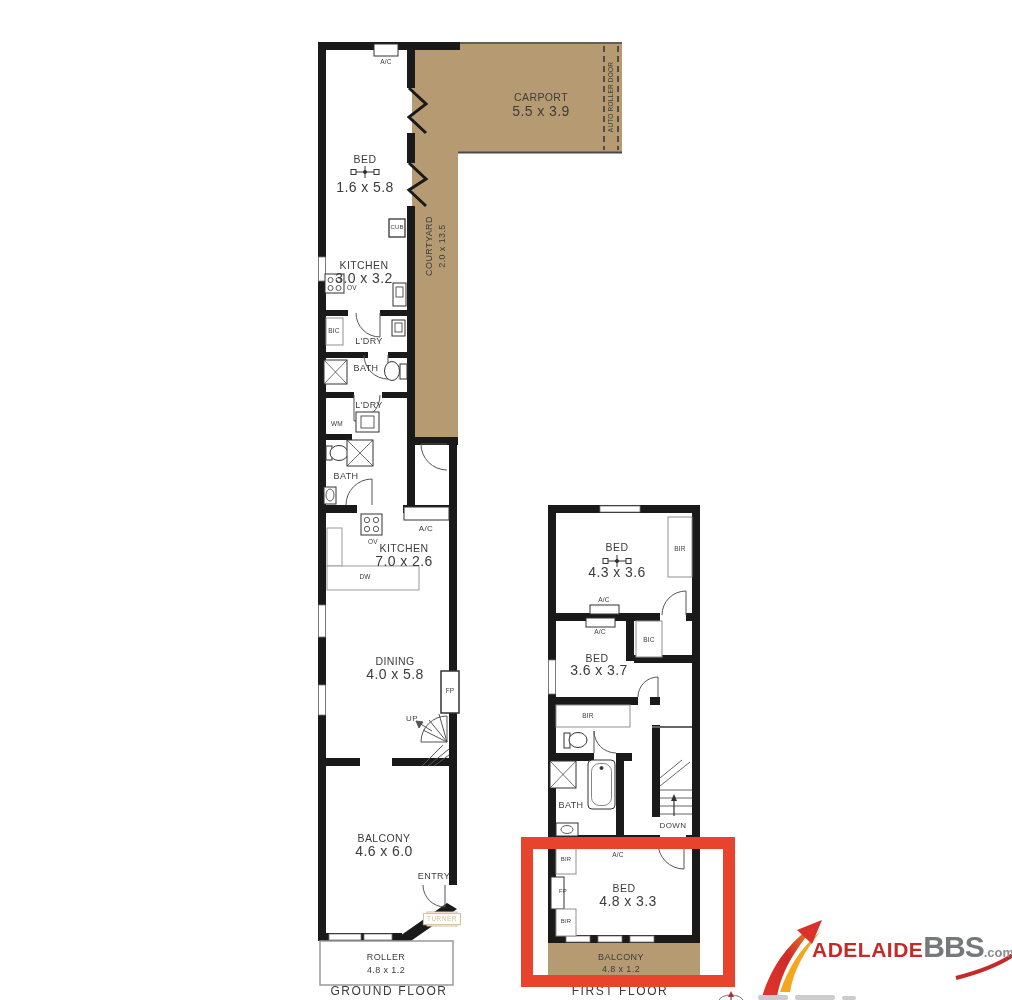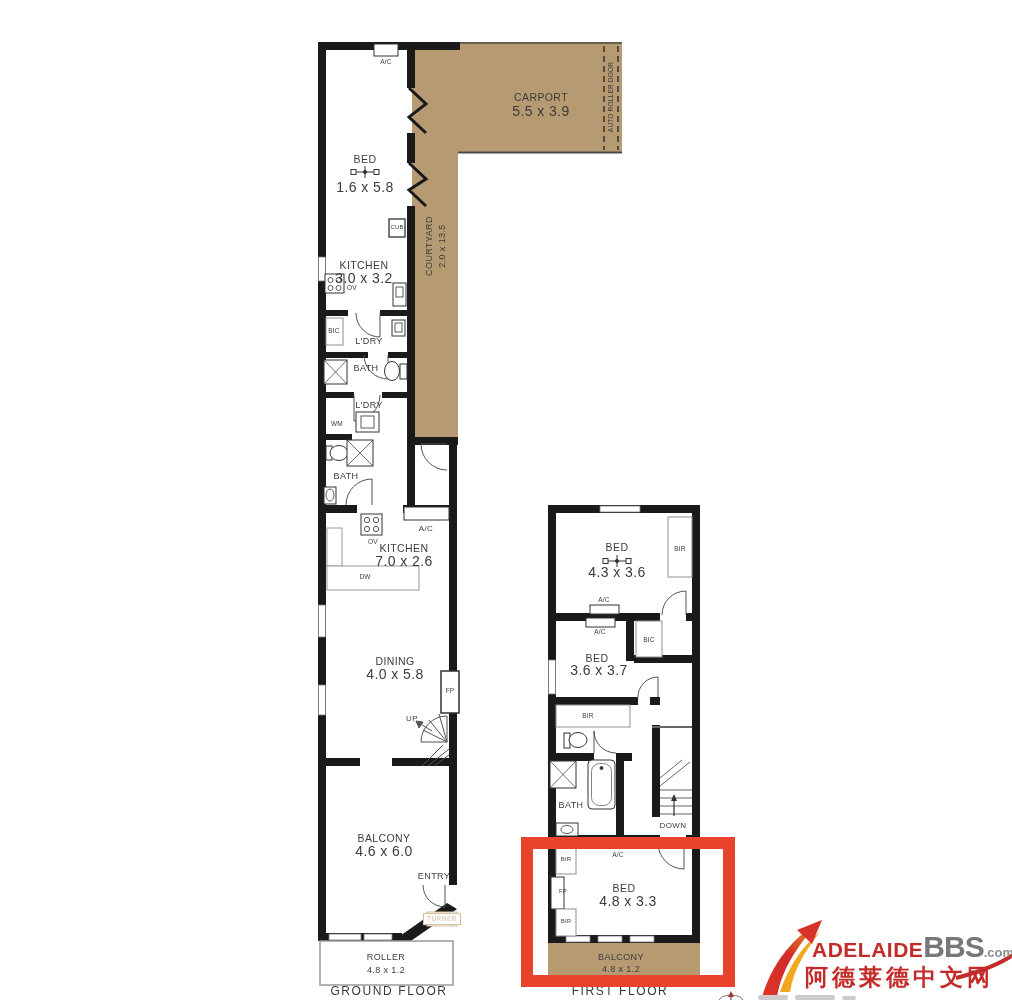--- a/index.html
+++ b/index.html
@@ -322,15 +322,14 @@
   <div class="lbl s9" style="left:621px;top:969px">4.8 x 1.2</div>
   <div class="lbl floorlbl" style="left:620px;top:991px">FIRST FLOOR</div>
 
   <div class="hl"></div>
 
   <div class="brand">
     <span class="nm">ADELAIDE</span>
       <span class="sx">BBS</span>
       <span class="tld">.com</span>
   </div>
-  <div class="tagline">阿德莱德中文网</div>
 
 </div>
 
 </body></html>

